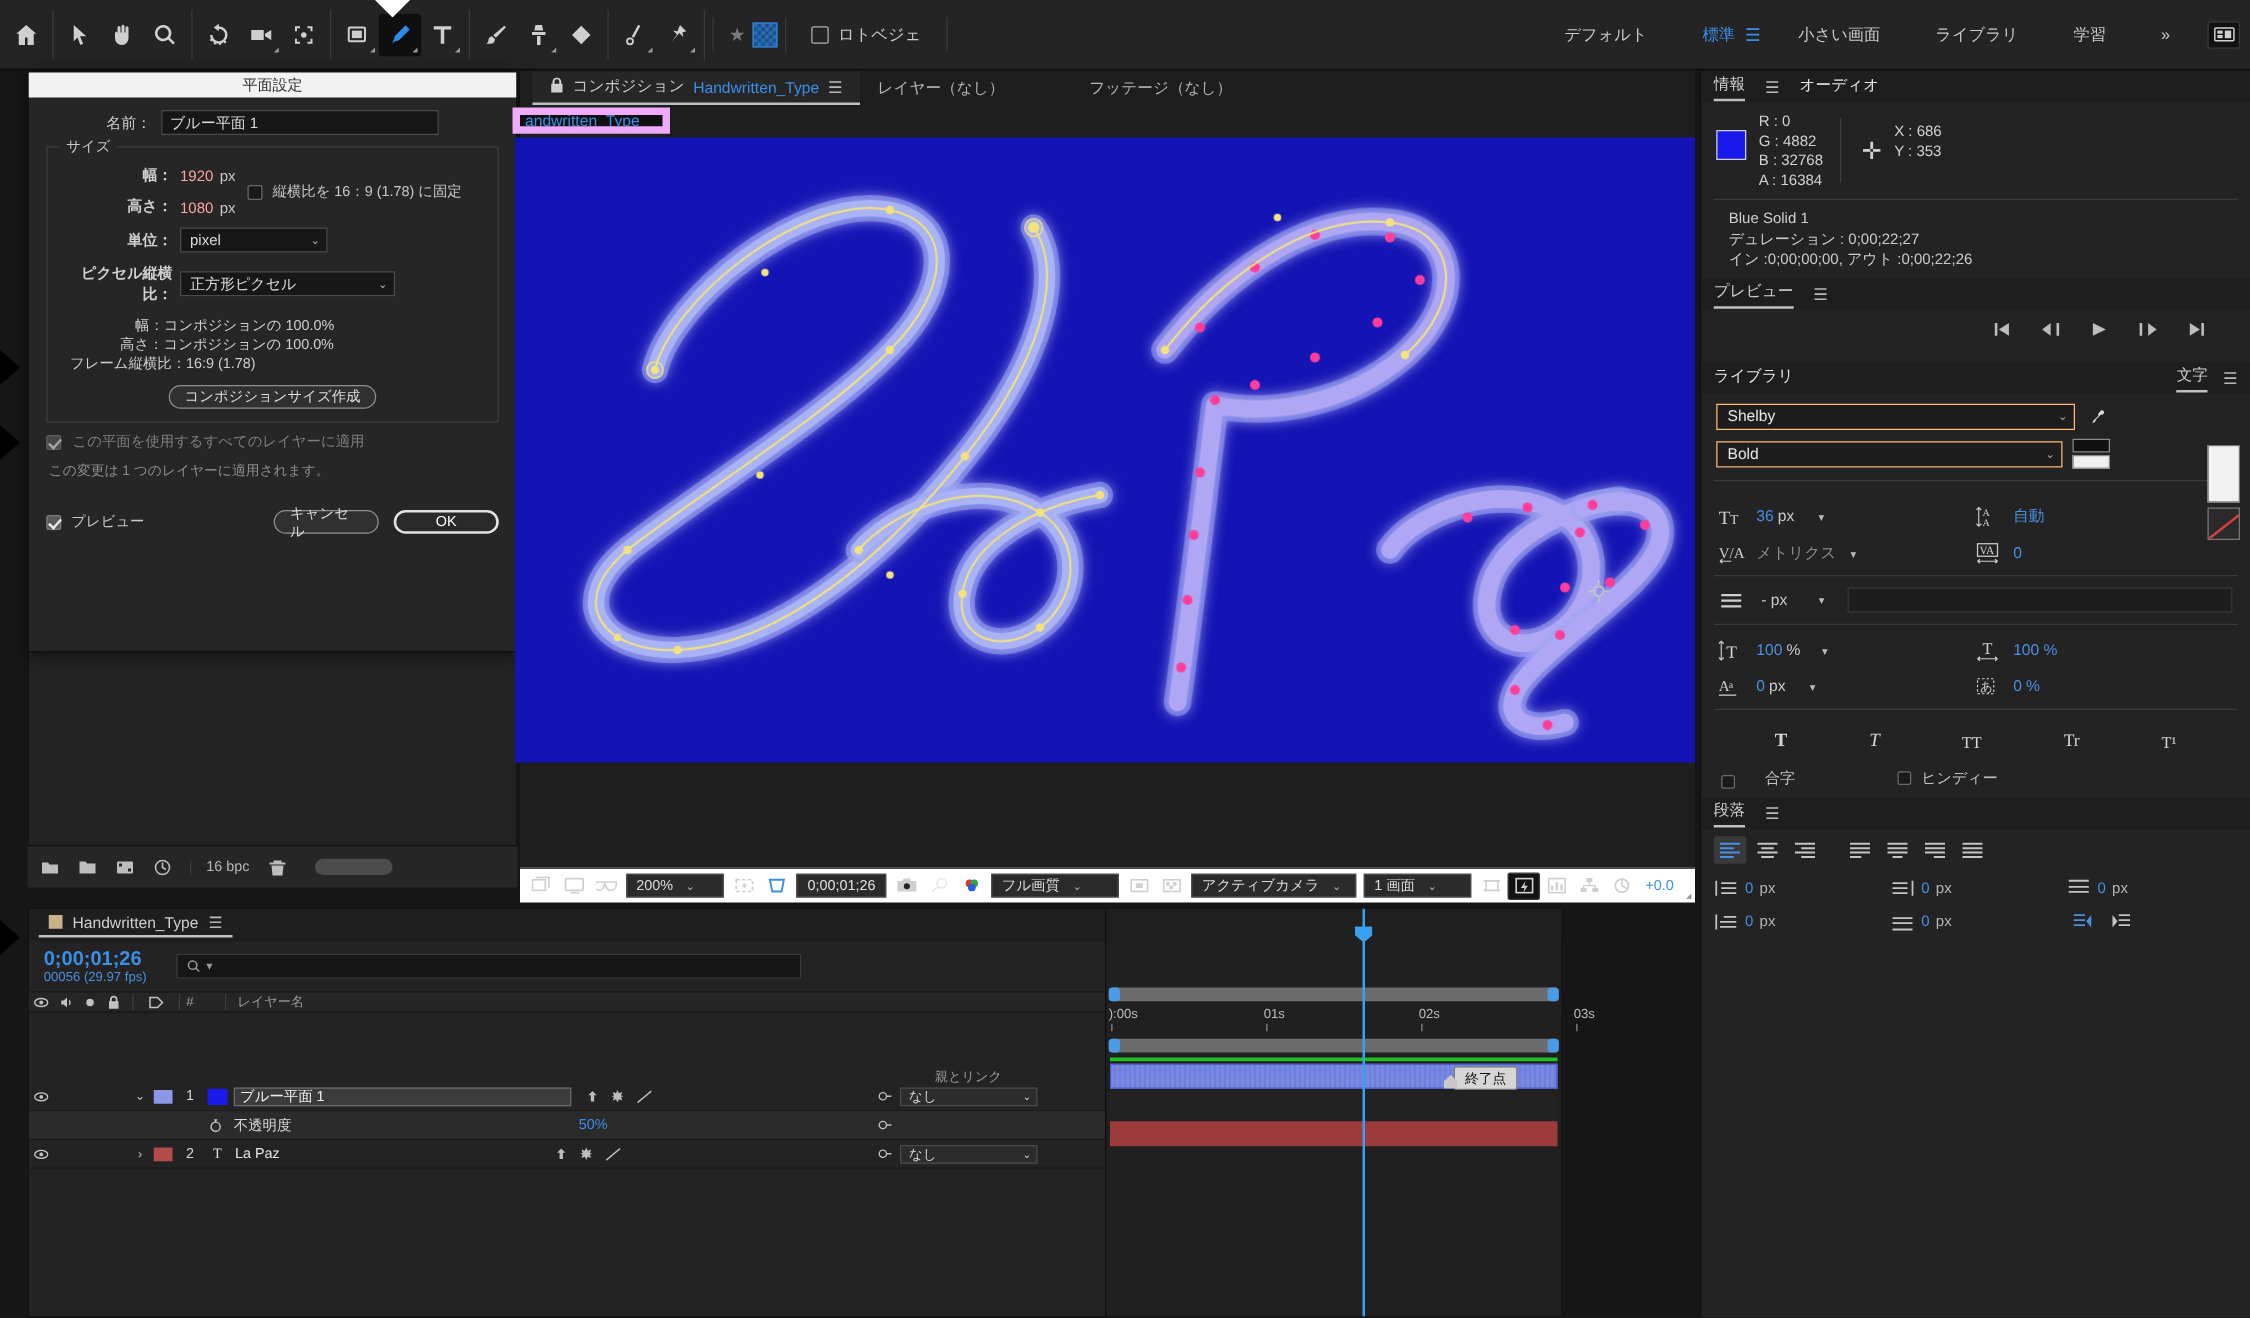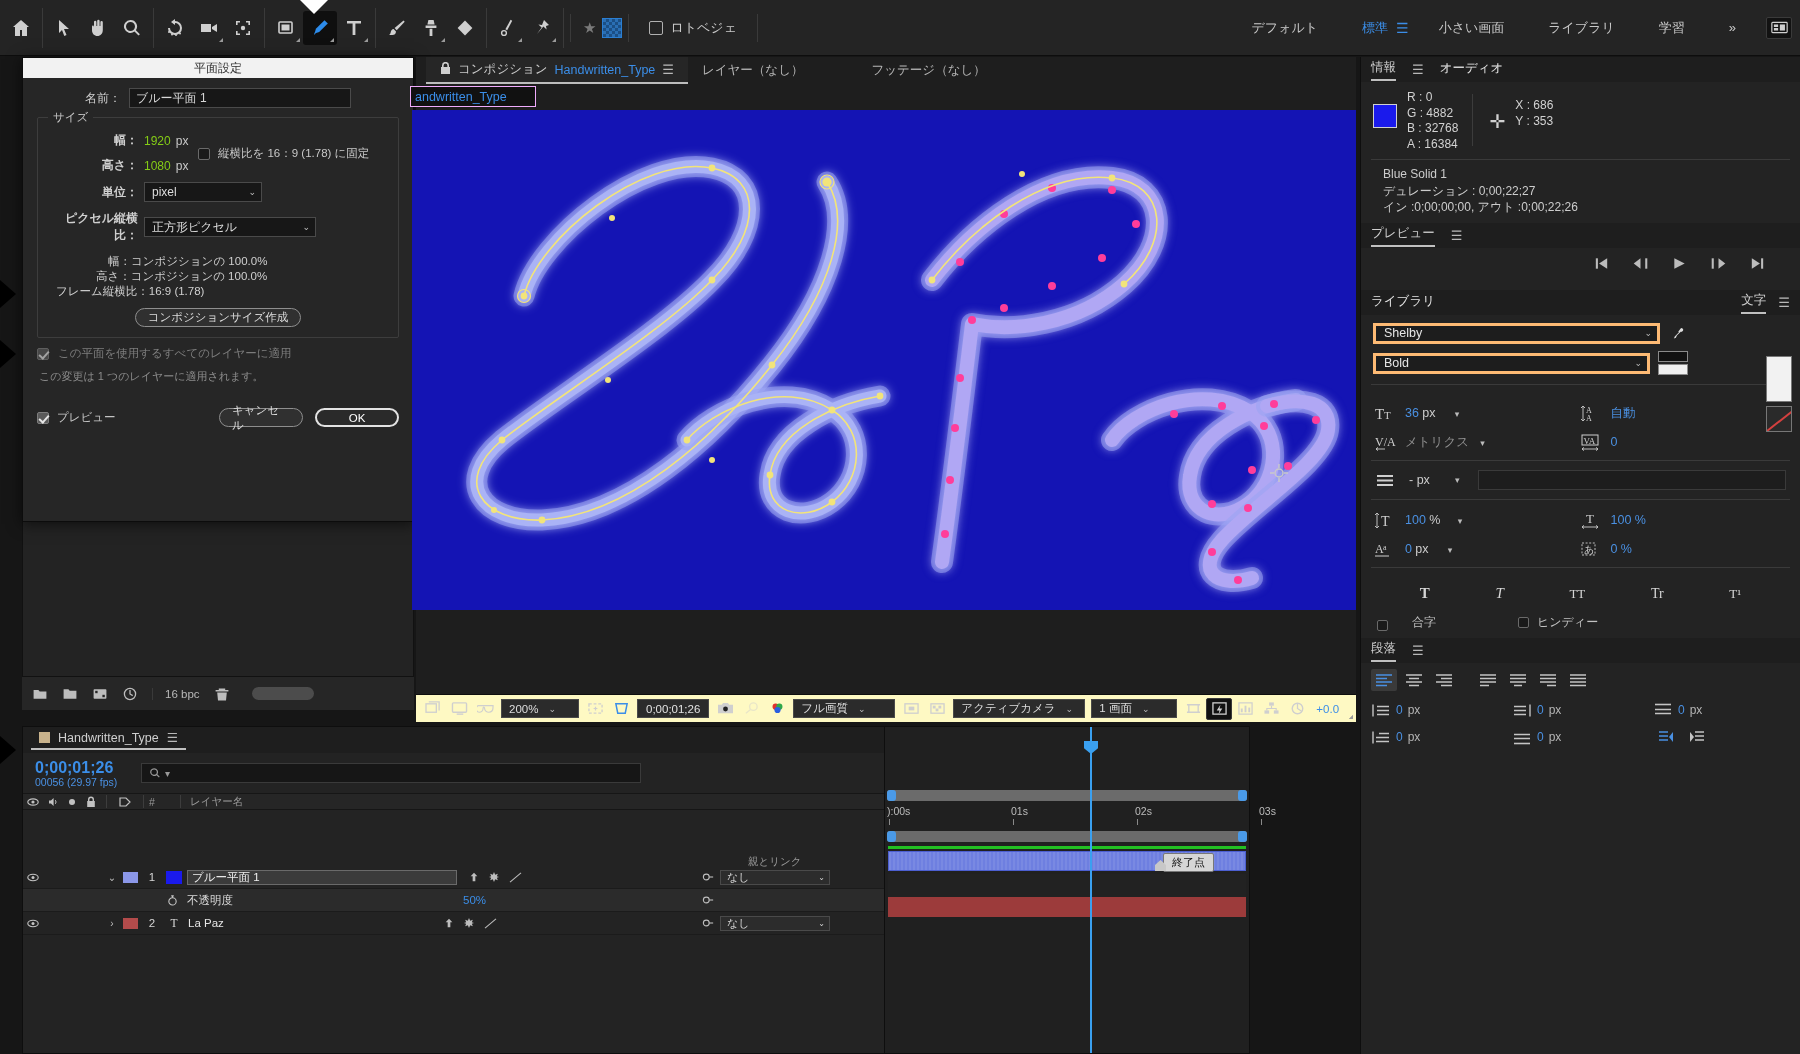--- a/index.html
+++ b/index.html
@@ -60,21 +60,21 @@
   .dlg-title{height:20px;background:#f2f2f2;color:#2e2e2e;font-size:12px;
      display:flex;align-items:center;justify-content:center;}
   .dlg-body{padding:10px 14px 0 14px;}
   .row{display:flex;align-items:center;margin-bottom:9px;}
   .lab{font-size:12px;color:#cfcfcf;text-align:right;}
   .txtfield{background:#171717;border:1px solid #4a4a4a;height:20px;color:#d8d8d8;
      font-size:12px;padding:0 6px;display:flex;align-items:center;}
   .group{border:1px solid #3d3d3d;border-radius:2px;margin:4px 0 10px 0;padding:14px 8px 10px 8px;position:relative;}
   .group>.gtitle{position:absolute;top:-8px;left:10px;background:#262626;padding:0 5px;
      font-size:11.5px;color:#c6c6c6;}
-  .val-blue{color:#84cc16;}
+  .val-blue{color:#fca5a5;}
   .ddown{background:#171717;border:1px solid #4a4a4a;height:20px;display:flex;align-items:center;
      justify-content:space-between;padding:0 5px 0 7px;font-size:12px;color:#ddd;}
   .ddown .caret{color:#c0c0c0;font-size:9px;}
   .cbox{width:12px;height:12px;border:1px solid #6a6a6a;background:#1a1a1a;border-radius:2px;
      display:inline-block;position:relative;flex:none;}
   .cbox.on{background:#5a5a5a;border-color:#7d7d7d;}
   .cbox.on:after{content:"";position:absolute;left:3px;top:0px;width:4px;height:8px;
      border:solid #e6e6e6;border-width:0 2px 2px 0;transform:rotate(42deg);}
   .btn-pill{border:1px solid #8e8e8e;border-radius:10px;height:19px;padding:0 12px;
      display:inline-flex;align-items:center;justify-content:center;font-size:11.5px;color:#ddd;
@@ -90,26 +90,26 @@
   
   .viewer-tabs{position:absolute;left:416px;top:57px;width:940px;height:27px;background:#1e1e1e;
      display:flex;align-items:center;gap:0;}
   .vtab{display:flex;align-items:center;gap:7px;height:27px;padding:0 14px;font-size:12.5px;
      color:#b5b5b5;cursor:pointer;position:relative;}
   .vtab.act{background:#262626;border-bottom:2px solid #bdbdbd;color:#c9c9c9;}
   .vtab .cn{color:#3b8ee8;}
   .vtab .lk svg{width:11px;height:13px;fill:#cfcfcf;}
   .vtab .brg{color:#b8b8b8;font-size:13px;}
   .comp-name-float{position:absolute;left:410px;top:86px;width:126px;height:21px;
-      background:#111;border:1px solid #f0abfc;color:#3b8ee8;font-size:12.5px;
+      background:#111;border:6px solid #f0abfc;color:#3b8ee8;font-size:12.5px;
       display:flex;align-items:center;padding-left:4px;overflow:hidden;z-index:6;}
   .canvas{position:absolute;left:412px;top:110px;width:944px;height:500px;background:#1414b4;overflow:hidden;}
   .canvas-wrap{position:absolute;left:416px;top:84px;width:940px;height:610px;background:#1e1e1e;}
   .anchor{position:absolute;left:858px;top:354px;width:18px;height:18px;z-index:5;}
-  .vbar{position:absolute;left:416px;top:694px;width:940px;height:28px;background:#fef9c3;
+  .vbar{position:absolute;left:416px;top:694px;width:940px;height:28px;background:#ffffff;
      display:flex;align-items:center;gap:0px;padding:0 4px;border-top:1px solid #0e0e0e;}
   .vb-ic{width:26px;height:22px;display:flex;align-items:center;justify-content:center;cursor:pointer;color:#cfcfcf;}
   .vb-ic svg{width:17px;height:15px;fill:currentColor;}
   .vb-ic.sel svg{color:#3b8ee8;}
   .vb-ic.box{background:#121212;border:1px solid #3a3a3a;border-radius:2px;}
   .vb-sel{background:#2b2b2b;border:1px solid #4a4a4a;height:19px;display:flex;align-items:center;
      gap:10px;padding:0 4px 0 7px;font-size:11.5px;color:#ddd;margin:0 3px;cursor:pointer;}
   .vb-tc{background:#2b2b2b;border:1px solid #4a4a4a;height:19px;display:flex;align-items:center;
      padding:0 8px;font-size:11.5px;color:#e2e2e2;margin:0 3px;}
   .vb-plus{color:#3b8ee8;font-size:11.5px;padding-left:6px;}
@@ -129,21 +129,21 @@
   .xy{font-size:12px;line-height:15.5px;color:#d2d2d2;}
   .info-meta{padding:6px 12px 0 12px;font-size:12px;line-height:16.5px;color:#cdcdcd;
      border-top:1px solid #3a3a3a;margin:7px 10px 0 10px;}
 
   .prev-panel{top:223px;width:440px;height:67px;}
   .prev-btns{display:flex;align-items:center;justify-content:flex-end;gap:22px;padding:8px 34px 0 0;}
   .prev-btns svg{width:17px;height:15px;fill:#bcbcbc;cursor:pointer;}
 
   .char-panel{top:290px;width:440px;height:348px;}
   .ch-row{display:flex;align-items:center;gap:6px;padding:0 12px;margin-top:7px;}
-  .ch-sel{background:#1d1d1d;border:3px solid #fdba74;height:21px;flex:1;display:flex;
+  .ch-sel{background:#1d1d1d;border:1px solid #fdba74;height:21px;flex:1;display:flex;
      align-items:center;justify-content:space-between;padding:0 5px 0 8px;font-size:12.5px;color:#e6e6e6;}
   .ch-field{background:#1d1d1d;height:20px;}
   .fc-blue{color:#4a90e2;font-size:12.5px;}
   .fc-gray{color:#8d8d8d;font-size:12.5px;}
   .caret-s{color:#bbb;font-size:9px;}
   .ch-grid{display:grid;grid-template-columns:30px 1fr 30px 1fr;align-items:center;
      row-gap:11px;padding:10px 14px 0 14px;}
   .ic{width:26px;height:18px;display:flex;align-items:center;color:#cfcfcf;}
   .ic svg{width:22px;height:17px;fill:currentColor;}
   .hsep{height:1px;background:#3a3a3a;margin:9px 10px;}

